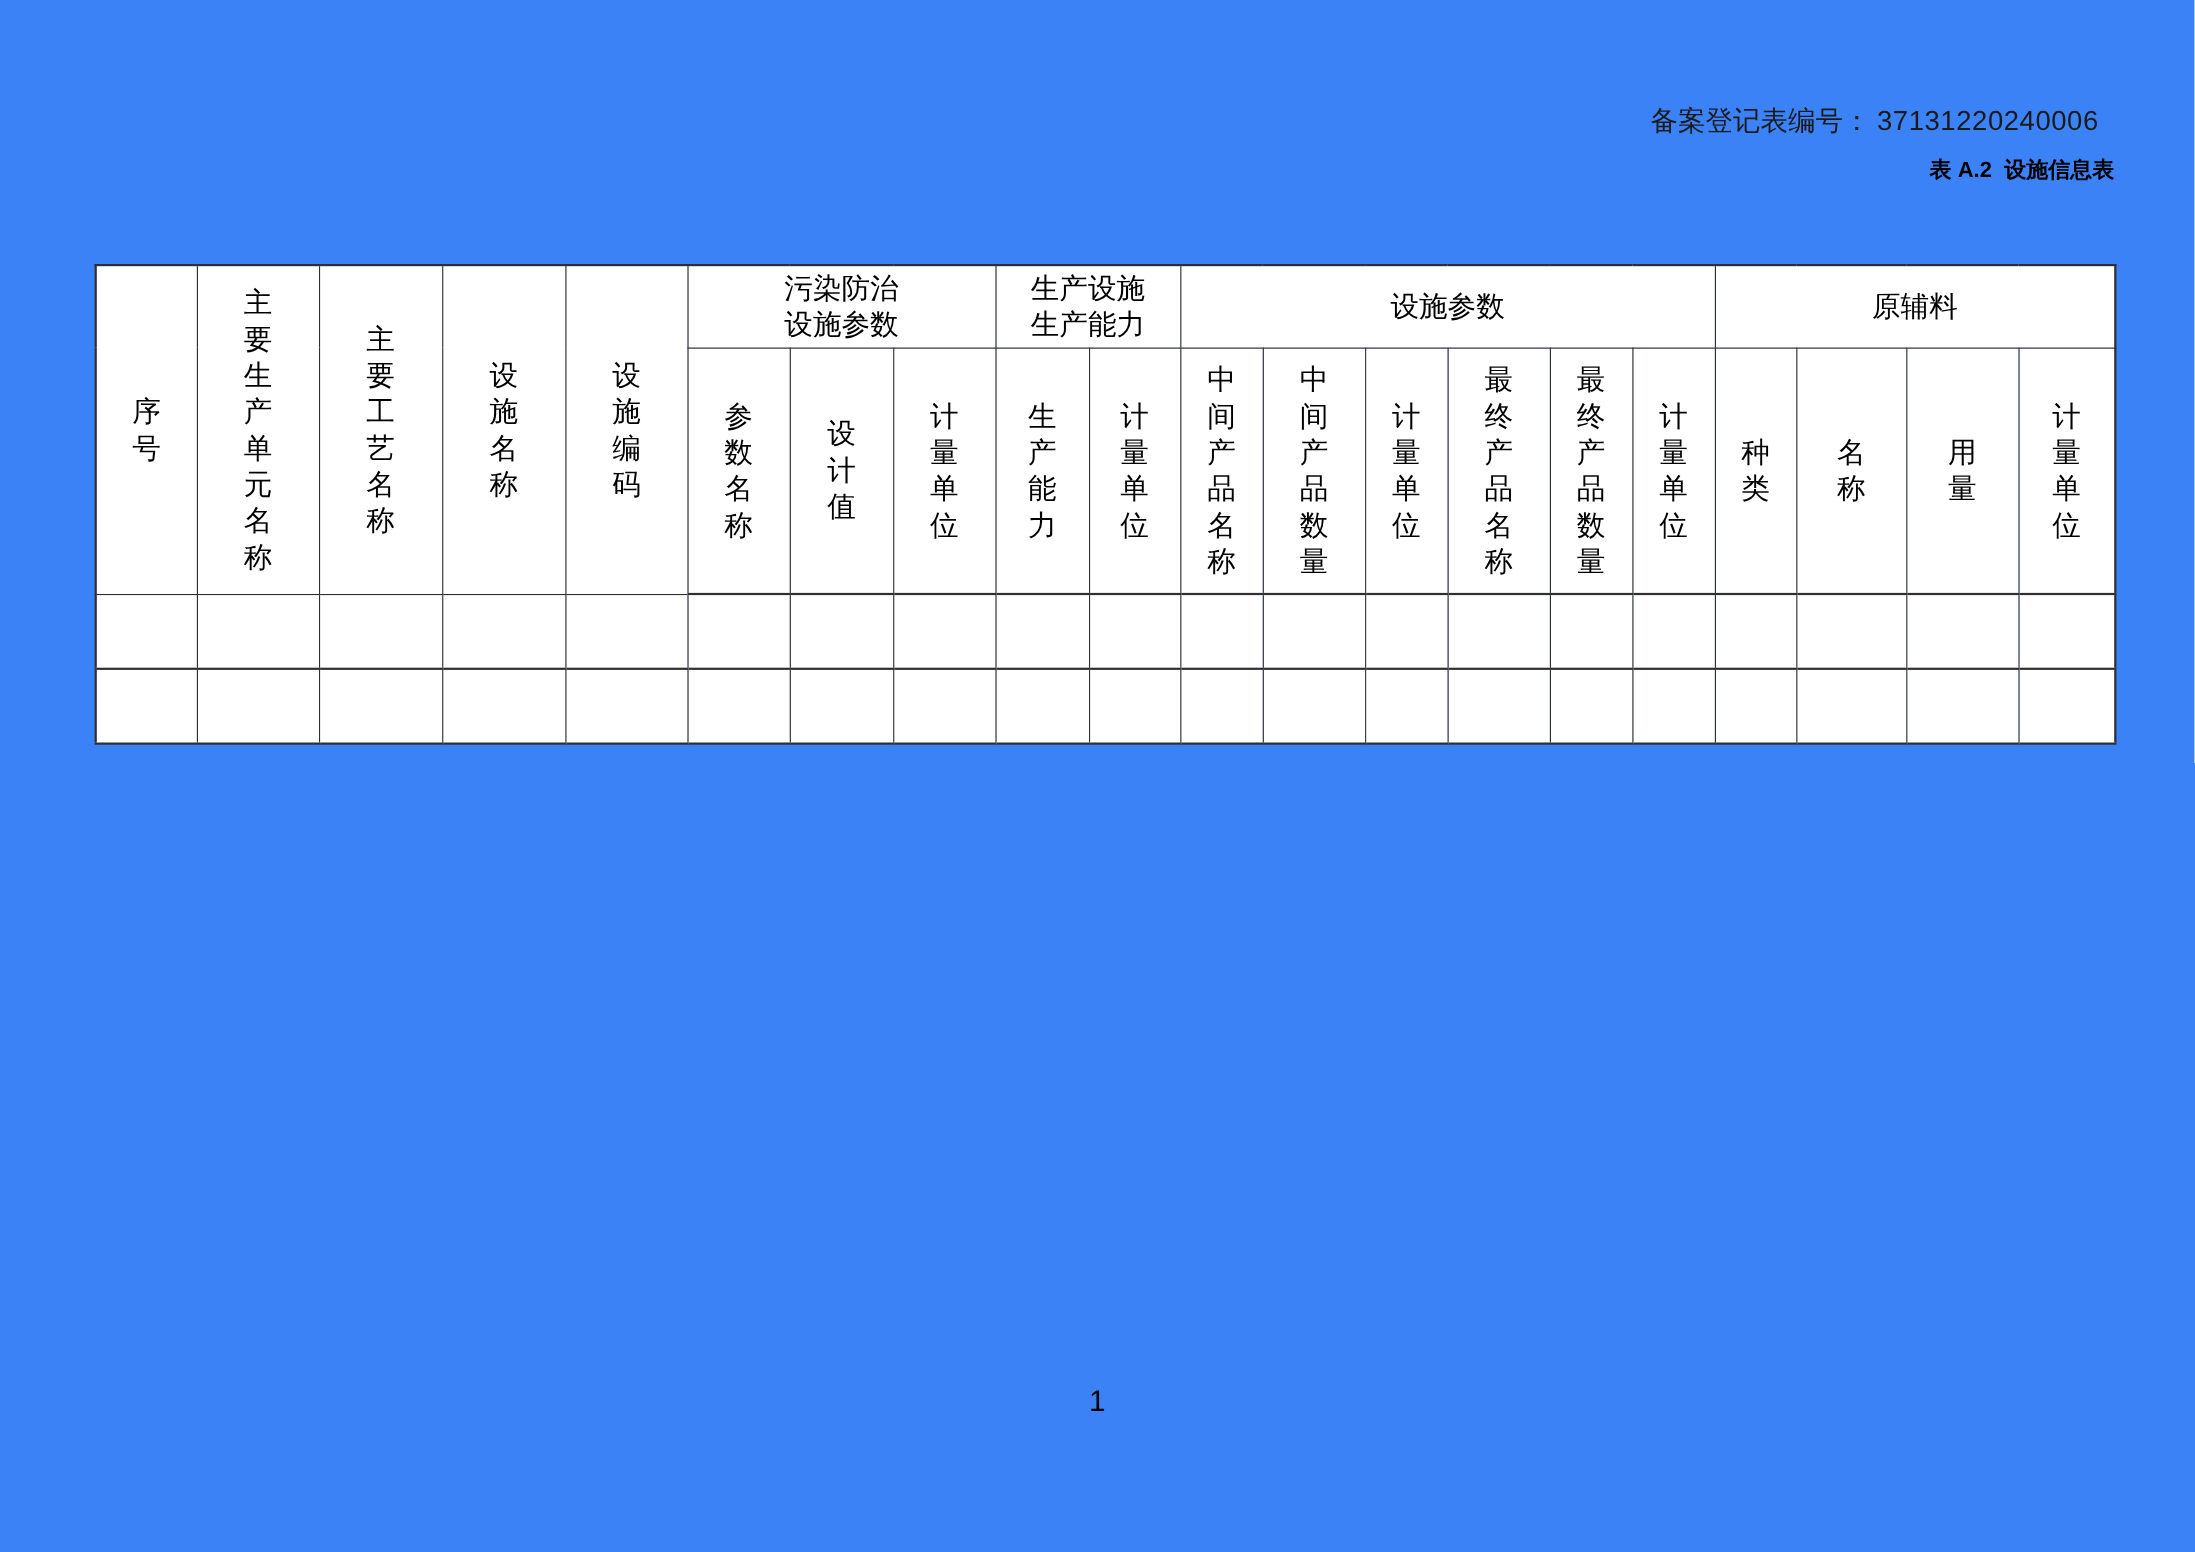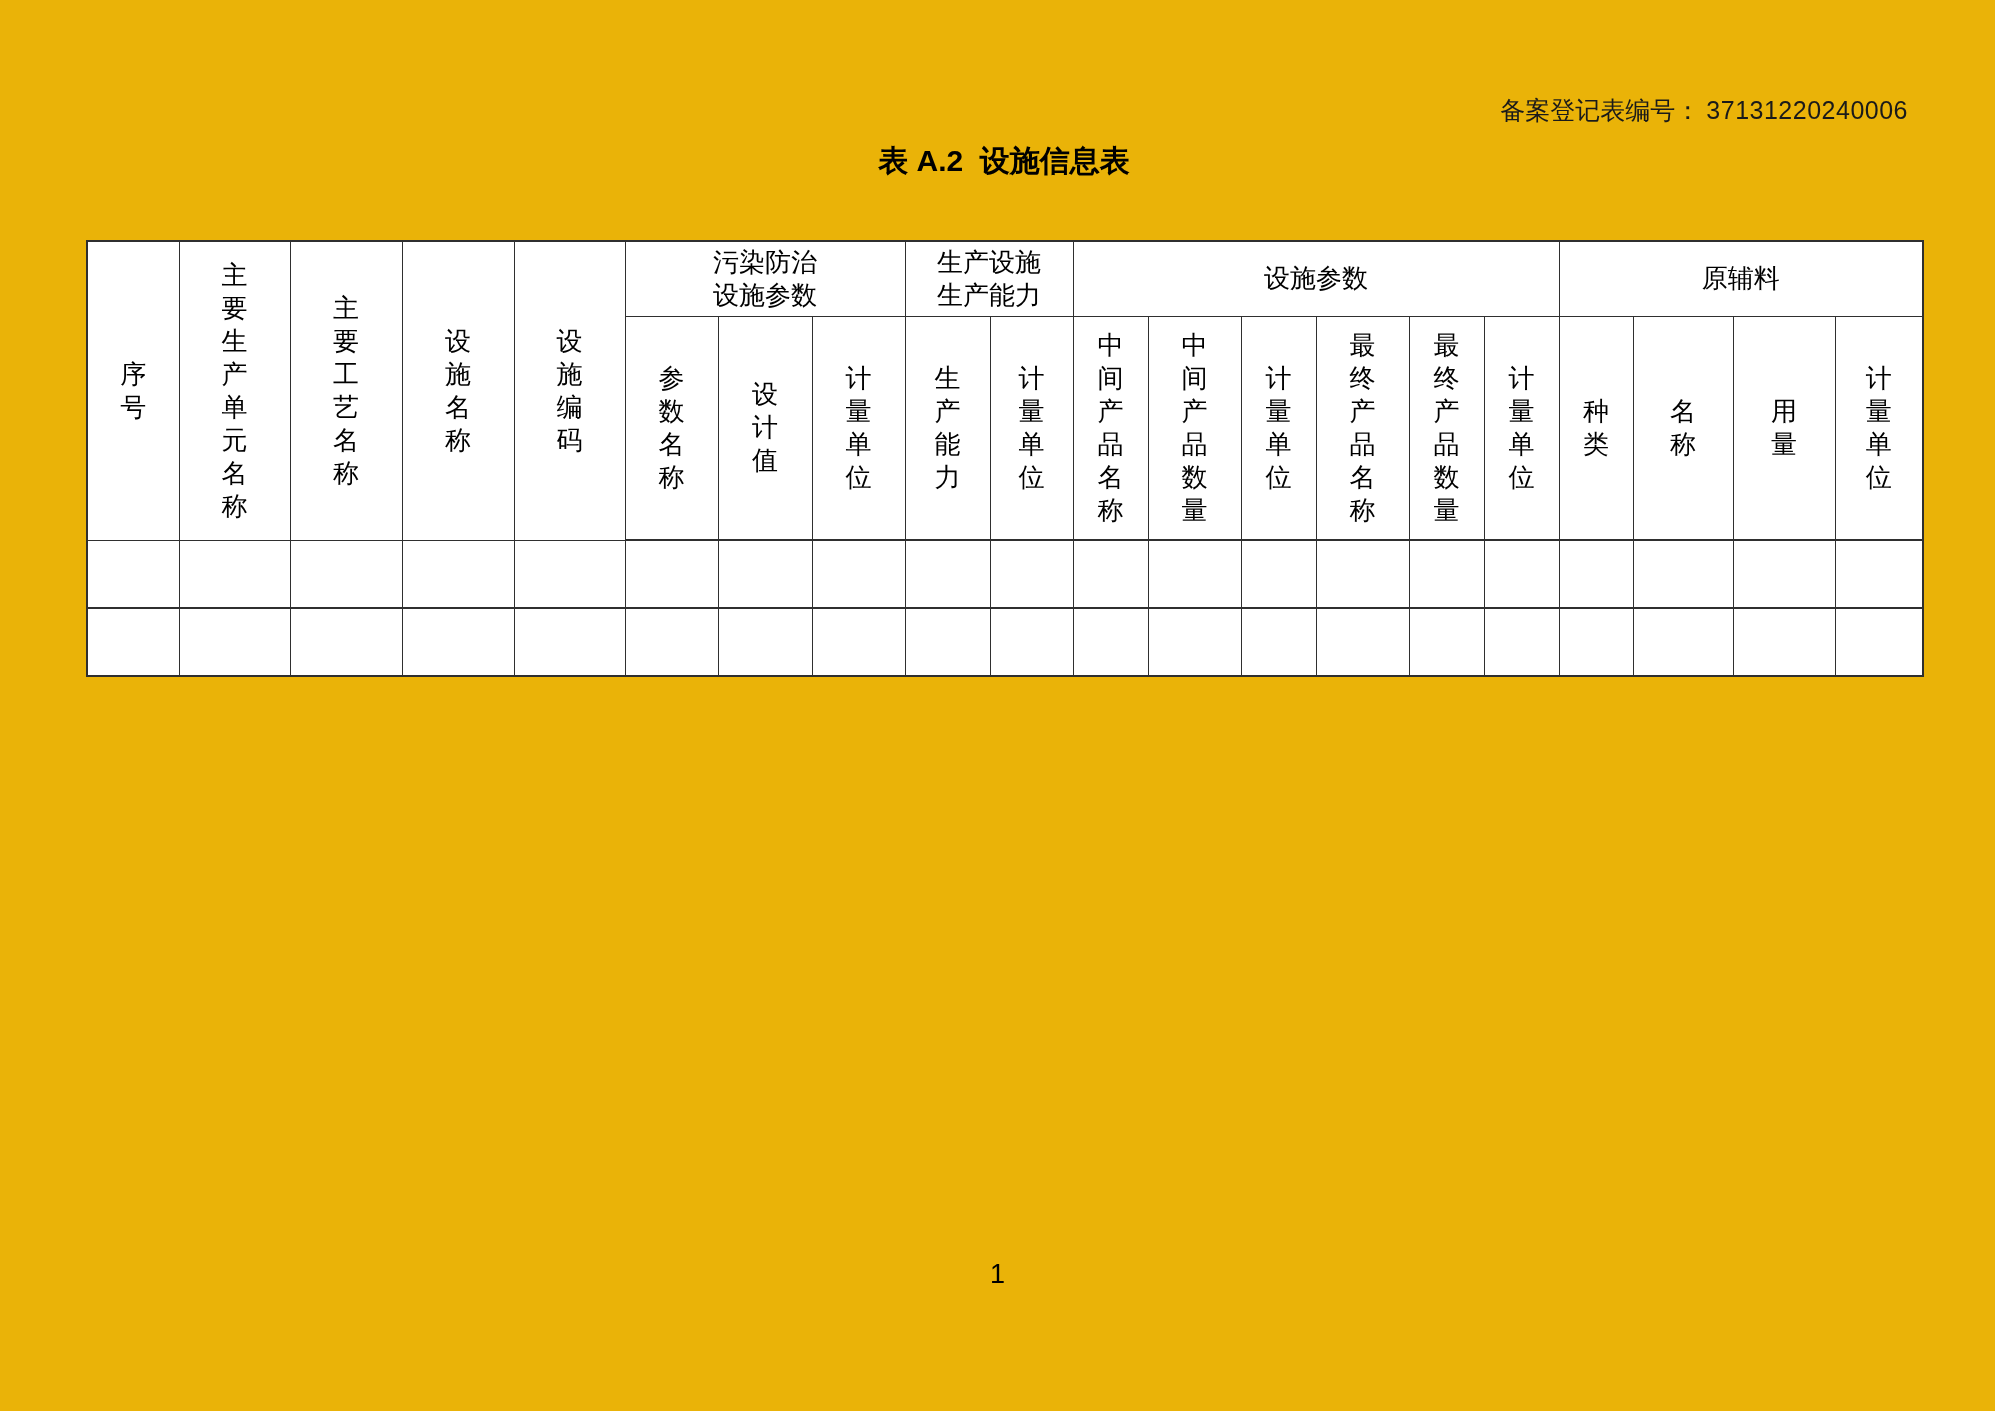--- a/index.html
+++ b/index.html
@@ -10,42 +10,42 @@
   body {
     position: relative;
     width: 1995px;
     height: 1411px;
     font-family: "Liberation Sans", "DejaVu Sans", sans-serif;
     color: #000000;
   }
   .sheet {
     position: absolute;
     inset: 0;
-    background: #eab308;
+    background: #3b82f6;
   }
   .reg-line {
     position: absolute;
     top: 94px;
     right: 87px;
     font-size: 25px;
     line-height: 33px;
     white-space: pre;
     color: #1a1a1a;
   }
   .reg-num {
     margin-left: 6px;
     letter-spacing: 0.5px;
   }
   .doc-title {
     position: absolute;
     top: 141px;
     left: 86px;
     width: 1836px;
-    text-align: center;
-    font-size: 30px;
+    text-align: right;
+    font-size: 20px;
     font-weight: bold;
     white-space: pre;
     color: #000000;
   }
   table.facility-table {
     position: absolute;
     top: 240px;
     left: 86px;
     width: 1836px;
     table-layout: fixed;

